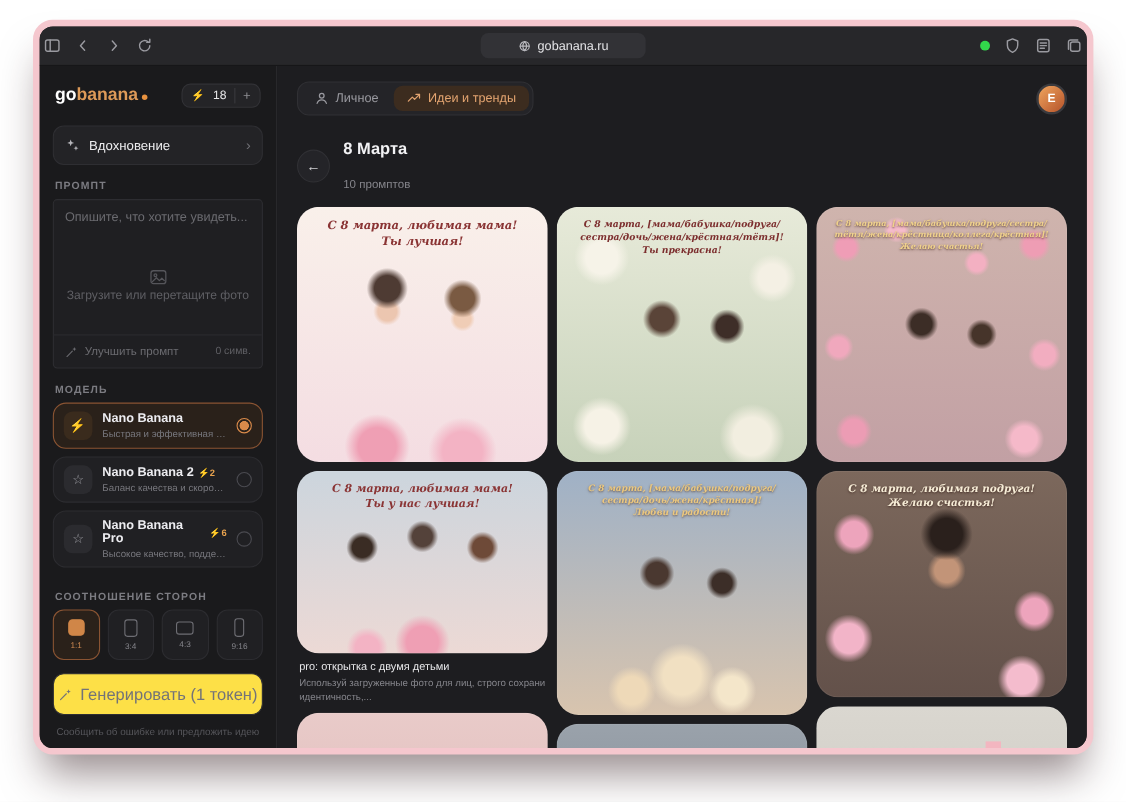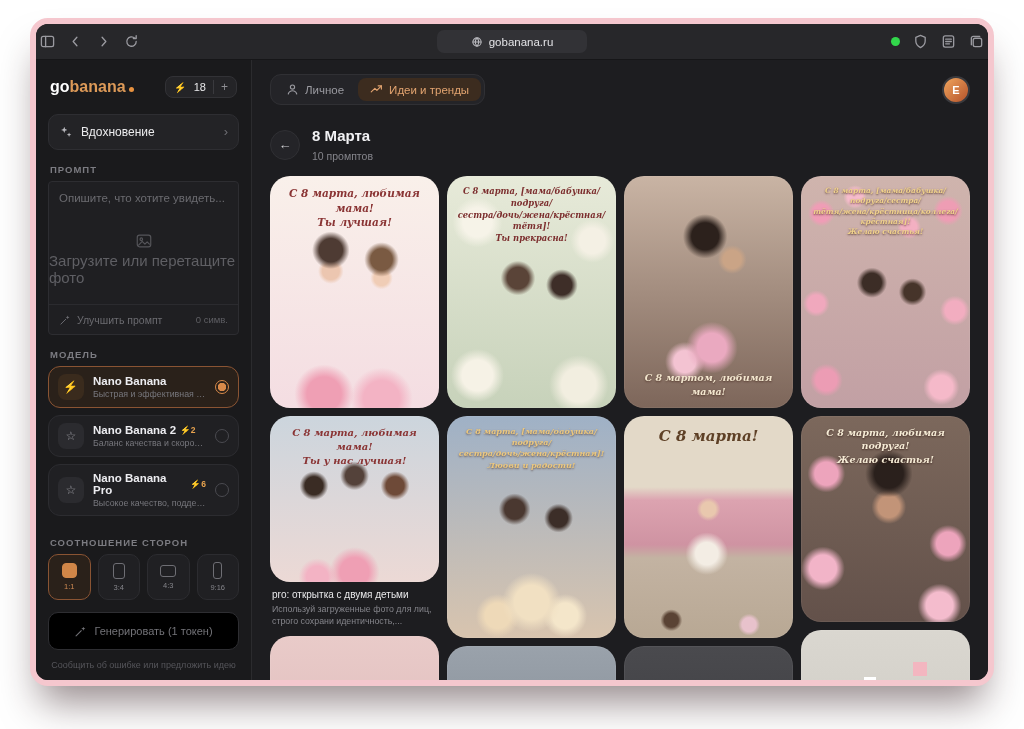--- a/index.html
+++ b/index.html
@@ -36,21 +36,21 @@
   .insp { margin-top:16px; height:36px; background:#232326; border:1px solid #2e2e32; border-radius:10px; display:flex; align-items:center; padding:0 10px; gap:8px; color:#ececee; font-size:12px; cursor:pointer; }
   .insp .spark { color:#b8b8bd; width:14px; height:14px; }
   .insp .spark svg { width:100%; height:100%; fill:currentColor; }
   .insp .chev { margin-left:auto; color:#6e6e73; font-size:13px; }
 
   .section-label { margin:14px 2px 6px; font-size:9.5px; letter-spacing:1px; color:#7c7c82; font-weight:700; }
 
   .prompt-box { background:#1f1f22; border:1px solid #2d2d31; border-radius:4px; height:156px; display:flex; flex-direction:column; }
   .prompt-input { flex:0 0 32px; background:transparent; border:none; resize:none; outline:none; color:#d0d0d4; font-size:11.5px; padding:10px 10px 0; font-family:"Liberation Sans",sans-serif; }
   .prompt-input::placeholder { color:#6b6b70; }
-  .upload { flex:1; display:flex; flex-direction:column; align-items:center; justify-content:center; gap:2px; color:#5f5f64; font-size:15px; cursor:pointer; }
+  .upload { flex:1; display:flex; flex-direction:column; align-items:center; justify-content:center; gap:2px; color:#5f5f64; font-size:11px; cursor:pointer; }
   .upload svg { width:20px; height:18px; stroke:#55555a; fill:none; stroke-width:1.3; stroke-linecap:round; stroke-linejoin:round; }
   .prompt-foot { border-top:1px solid #2b2b2f; height:30px; display:flex; align-items:center; gap:6px; padding:0 10px; font-size:10.5px; color:#6b6b70; }
   .prompt-foot .wand { width:12px; height:12px; }
   .prompt-foot .wand svg { width:100%; height:100%; stroke:#6b6b70; fill:none; stroke-width:1.3; stroke-linecap:round; }
   .prompt-foot .count { margin-left:auto; font-size:9.5px; color:#5f5f64; }
 
   .model-row { background:#202023; border:1px solid #2c2c30; border-radius:12px; padding:7px 9px; display:flex; align-items:center; gap:9px; margin-bottom:7px; cursor:pointer; }
   .model-row.selected { background:#2a211a; border-color:#8a5433; }
   .m-icon { width:26px; height:26px; border-radius:8px; background:#2b2b2f; display:flex; align-items:center; justify-content:center; font-size:12px; color:#9a9aa0; flex:0 0 26px; }
   .selected .m-icon { background:#3a2b1d; color:#e8a34f; }
@@ -63,38 +63,38 @@
 
   .aspect-row { display:flex; gap:7px; }
   .aspect { flex:1; height:46px; background:#202023; border:1px solid #2c2c30; border-radius:10px; display:flex; flex-direction:column; align-items:center; justify-content:center; gap:4px; cursor:pointer; }
   .aspect.selected { background:#2a211a; border-color:#8a5433; }
   .a-glyph { border:1.5px solid #6e6e74; border-radius:3px; }
   .g11 { width:15px; height:15px; } .g34 { width:12px; height:16px; } .g43 { width:16px; height:12px; } .g916 { width:9px; height:17px; }
   .aspect.selected .a-glyph { background:#d08648; border-color:#d08648; border-radius:4px; }
   .a-label { font-size:7.5px; color:#85858b; }
   .aspect.selected .a-label { color:#cf8a52; }
 
-  .generate { margin-top:12px; height:38px; border-radius:10px; background:#000000; border:1px solid #2e2e32; color:#737378; font-size:11px; display:flex; align-items:center; justify-content:center; gap:7px; cursor:pointer; }
+  .generate { margin-top:12px; height:38px; border-radius:10px; background:#fde047; border:1px solid #2e2e32; color:#737378; font-size:15px; display:flex; align-items:center; justify-content:center; gap:7px; cursor:pointer; }
   .generate .wand { width:13px; height:13px; }
   .generate .wand svg { width:100%; height:100%; stroke:#737378; fill:none; stroke-width:1.3; stroke-linecap:round; }
   .feedback { margin-top:10px; text-align:center; font-size:9px; color:#55555a; cursor:pointer; white-space:nowrap; }
 
   
   .main { flex:1; background:#1d1d20; padding:14px 18px 0; display:flex; flex-direction:column; min-width:0; overflow:hidden; }
   .main-top { display:flex; align-items:center; }
   .tabs { display:flex; background:#242428; border:1px solid #303034; border-radius:11px; padding:3px; gap:2px; }
   .tab { display:flex; align-items:center; gap:6px; padding:5px 12px; border-radius:8px; font-size:11.5px; color:#9a9aa0; cursor:pointer; }
   .tab svg { width:13px; height:13px; stroke:currentColor; fill:none; stroke-width:1.4; stroke-linecap:round; stroke-linejoin:round; }
   .tab.active { background:#3c2c1f; color:#e3a470; }
   .avatar { margin-left:auto; width:28px; height:28px; border-radius:50%; background:linear-gradient(135deg,#f0a55e,#b4522a); color:#fff; font-size:11px; font-weight:700; display:flex; align-items:center; justify-content:center; border:2px solid #3a3a3e; cursor:pointer; }
 
   .header-row { display:flex; align-items:center; gap:12px; margin:22px 0 14px; }
   .back-btn { width:30px; height:30px; border-radius:50%; background:#242428; border:1px solid #303034; color:#d0d0d4; display:flex; align-items:center; justify-content:center; font-size:13px; cursor:pointer; flex:0 0 30px; }
   .h-title { font-size:15px; font-weight:700; color:#f2f2f4; }
-  .h-sub { font-size:10.5px; color:#85858b; margin-top:6px; }
+  .h-sub { font-size:10.5px; color:#85858b; margin-top:18px; }
 
   .grid { flex:1; display:flex; gap:8px; min-height:0; overflow:hidden; }
   .col { flex:1; display:flex; flex-direction:column; gap:8px; min-width:0; }
   .card { position:relative; border-radius:12px; overflow:hidden; flex:0 0 auto; cursor:pointer; }
   .imgbox { position:relative; width:100%; border-radius:20px; overflow:hidden; outline:1px solid rgba(255,255,255,.06); outline-offset:-1px; }
   .h232{height:232px} .h222{height:222px} .h206{height:206px} .h166{height:166px} .h160{height:160px}
 
   .overlay { position:absolute; top:0; left:0; right:0; padding:10px 8px 0; text-align:center;
     font-family:"DejaVu Serif",serif; font-style:italic; font-weight:700; white-space:pre-line; line-height:1.4; }
   .overlay.bottom { top:auto; bottom:10px; padding:0 8px; }
@@ -415,35 +415,20 @@
               <div class="overlay o6">С 8 марта, [мама/бабушка/подруга/
 сестра/дочь/жена/крёстная]!
 Любви и радости!</div>
             </div>
           </div>
           <div class="card">
             <div class="imgbox h160 bg10"></div>
           </div>
         </div>
 
-        <div class="col">
-          <div class="card">
-            <div class="imgbox h232 bg3">
-              <div class="overlay bottom o3">С 8 мартом, любимая мама!</div>
-            </div>
-          </div>
-          <div class="card">
-            <div class="imgbox h222 bg7">
-              <div class="overlay o7">С 8 марта!</div>
-            </div>
-          </div>
-          <div class="card">
-            <div class="imgbox h160 bg11"></div>
-          </div>
-        </div>
 
         <div class="col">
           <div class="card">
             <div class="imgbox h232 bg4">
               <div class="overlay o4">С 8 марта, [мама/бабушка/подруга/сестра/
 тётя/жена/крёстница/коллега/крёстная]!
 Желаю счастья!</div>
             </div>
           </div>
           <div class="card">

